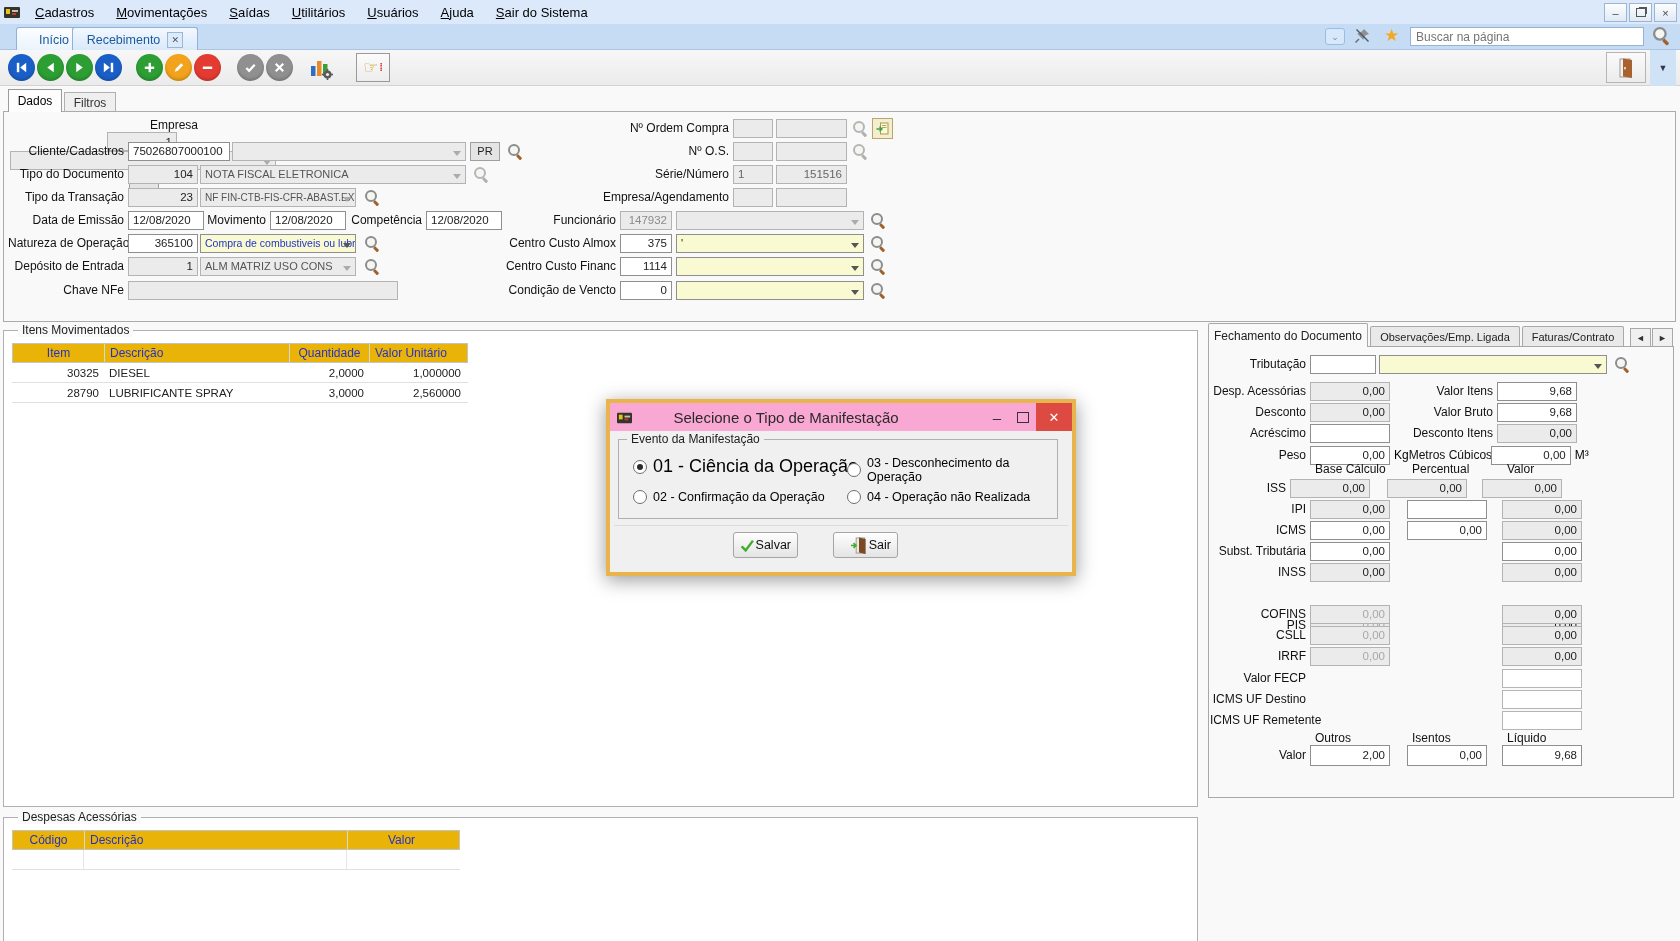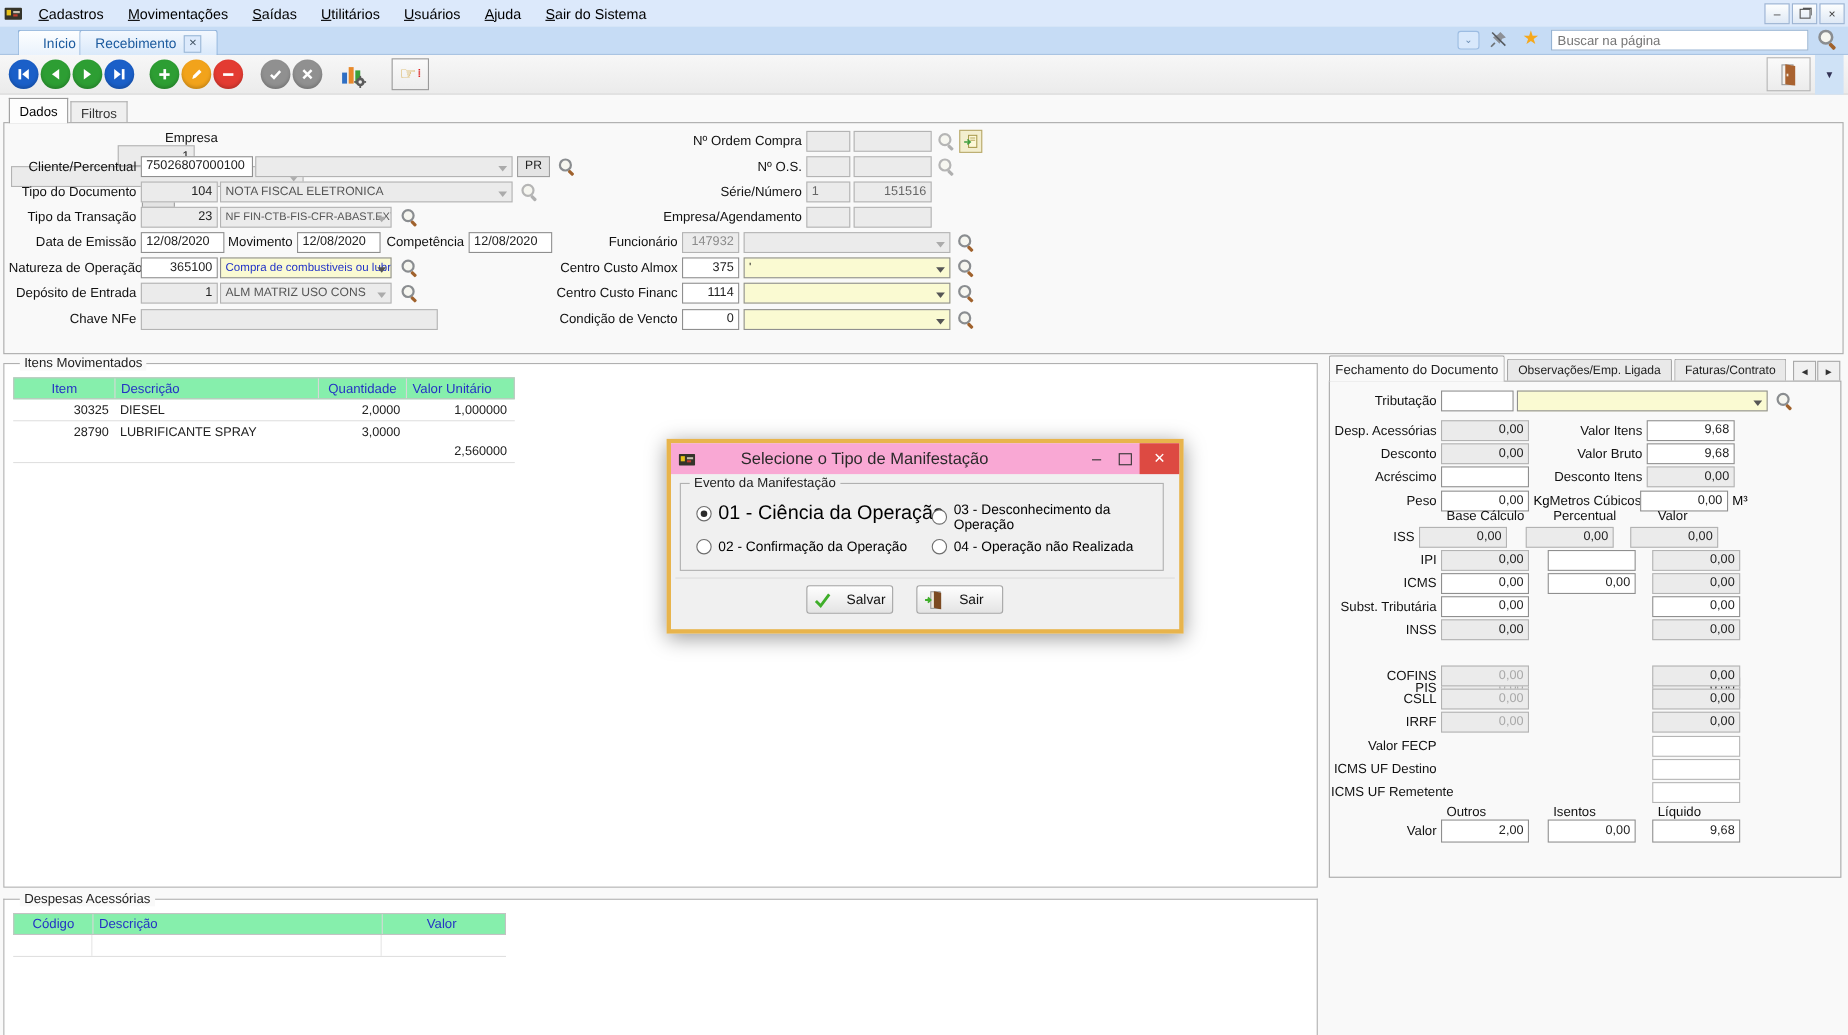--- a/index.html
+++ b/index.html
@@ -49,42 +49,42 @@
        border-bottom:1px solid #d2d2d2;}
   .cbtn{position:absolute;top:4px;width:27px;height:27px;border-radius:50%;display:flex;align-items:center;
        justify-content:center;box-shadow:inset 0 -2px 3px rgba(0,0,0,.18);}
   .cbtn svg{display:block;}
   .sq-btn{position:absolute;display:flex;align-items:center;justify-content:center;box-sizing:border-box;}
   
   .subtab{position:absolute;display:flex;align-items:center;justify-content:center;font-size:12px;box-sizing:border-box;}
   
   .fset{position:absolute;border:1px solid #b0b0b0;background:#fff;box-sizing:border-box;}
   .fset-legend{position:absolute;top:-8px;left:14px;background:#f9f9f9;padding:0 4px;font-size:12px;color:#222;}
-  .gridhead{display:flex;border:1px solid #c3c3c3;background:#86efac;box-sizing:border-box;}
+  .gridhead{display:flex;border:1px solid #c3c3c3;background:#eab308;box-sizing:border-box;}
   .gh-cell{font-size:12px;color:#2533c4;display:flex;align-items:center;box-sizing:border-box;
        border-right:1px solid #d7d7d7;height:18px;padding:0 5px;}
   .gr-row{display:flex;box-sizing:border-box;border-bottom:1px solid #e0e0e0;}
   .gr-cell{font-size:11.5px;color:#222;display:flex;align-items:center;box-sizing:border-box;height:19px;padding:0 5px;}
   
   .ptab{position:absolute;box-sizing:border-box;display:flex;align-items:center;justify-content:center;
        font-size:11px;color:#222;border:1px solid #a8a8a8;border-bottom:none;border-radius:2px 2px 0 0;background:#e9e9e9;}
   .ptab.active{background:#f9f9f9;font-size:12px;z-index:3;}
   .colhead{position:absolute;font-size:12px;color:#111;white-space:nowrap;}
   
   .dialog{position:absolute;left:606px;top:399px;width:462px;height:169px;border:4px solid #e8b44c;
        background:#f0f0f0;box-shadow:0 4px 18px rgba(0,0,0,.4);box-sizing:content-box;z-index:50;}
   .dlg-title{height:28px;background:#f9a8d4;display:flex;align-items:center;position:relative;}
   .dlg-title-text{position:absolute;left:0;right:110px;text-align:center;font-size:15px;color:#2a2a2a;}
   .dlg-ctl{display:flex;align-items:center;justify-content:center;height:28px;color:#333;}
   .radio{width:14px;height:14px;border:1px solid #6e6e6e;border-radius:50%;background:#fff;flex:none;
        margin-right:6px;position:relative;box-sizing:border-box;}
   .radio.checked::after{content:"";position:absolute;left:3px;top:3px;width:6px;height:6px;border-radius:50%;background:#2b2b2b;}
-  .dlg-btn{position:absolute;height:26px;width:79px;border:1px solid #a5a5a5;border-radius:3px;
-       background:linear-gradient(#fefefe,#e4e4e4);display:flex;align-items:center;justify-content:flex-start;
-       gap:14px;font-size:12.5px;color:#111;}
+  .dlg-btn{position:absolute;height:26px;width:65px;border:1px solid #a5a5a5;border-radius:3px;
+       background:linear-gradient(#fefefe,#e4e4e4);display:flex;align-items:center;justify-content:flex-end;
+       gap:1px;font-size:12.5px;color:#111;}
   .hline{position:absolute;height:1px;background:#dcdcdc;}
 </style>
 </head>
 <body>
 
 <div class="abs titlebar">
   <span class="abs" style="left:4px;top:4px;">
     <svg width="16" height="16" viewBox="0 0 16 16">
         <rect x="0" y="3" width="16" height="11" rx="1" fill="#35342a"></rect>
         <rect x="2" y="5" width="4" height="5" fill="#e8c21a"></rect>
@@ -217,21 +217,21 @@
 <div class="abs" style="left:3px;top:111px;width:1673px;height:211px;border:1px solid #ababab;background:#f9f9f9;"></div>
 
 <div class="row" style="left:8px;top:118px;flex-direction:column;">
   <span class="lbl" style="width:120px;">Empresa</span>
   <span class="fld g r" style="width:70px;">1</span>
   <span class="cmb dis" style="width:266px;margin-left:2px;"></span>
   <span class="ufbox" style="width:30px;margin-left:4px;">RS</span>
   <span class="mag" style="margin-left:7px;"></span>
 </div>
 <div class="row" style="left:8px;top:141px;">
-  <span class="lbl" style="width:120px;">Cliente/Percentual</span>
+  <span class="lbl" style="width:120px;">Cliente/Cadastros</span>
   <span class="fld" style="width:102px;">75026807000100</span>
   <span class="cmb dis" style="width:234px;margin-left:2px;"></span>
   <span class="ufbox" style="width:30px;margin-left:4px;">PR</span>
   <span class="mag" style="margin-left:7px;"></span>
 </div>
 <div class="row" style="left:8px;top:164px;">
   <span class="lbl" style="width:120px;">Tipo do Documento</span>
   <span class="fld g r" style="width:70px;">104</span>
   <span class="cmb dis" style="width:266px;margin-left:2px;">NOTA FISCAL ELETRONICA</span>
   <span class="mag gray" style="margin-left:7px;"></span>
@@ -334,21 +334,21 @@
     <div class="gr-row">
       <span class="gr-cell" style="width:92px;justify-content:flex-end;">30325</span>
       <span class="gr-cell" style="width:185px;">DIESEL</span>
       <span class="gr-cell" style="width:80px;justify-content:flex-end;">2,0000</span>
       <span class="gr-cell" style="width:97px;justify-content:flex-end;">1,000000</span>
     </div>
     <div class="gr-row">
       <span class="gr-cell" style="width:92px;justify-content:flex-end;">28790</span>
       <span class="gr-cell" style="width:185px;">LUBRIFICANTE SPRAY</span>
       <span class="gr-cell" style="width:80px;justify-content:flex-end;">3,0000</span>
-      <span class="gr-cell" style="width:97px;justify-content:flex-end;margin-top:18px;">2,560000</span>
+      <span class="gr-cell" style="width:97px;justify-content:flex-end;">2,560000</span>
     </div>
   </div>
 </div>
 
 <div class="fset" style="left:3px;top:817px;width:1195px;height:124px;border-bottom:none;">
   <span class="fset-legend">Despesas Acessórias</span>
   <div class="abs" style="left:8px;top:12px;width:448px;">
     <div class="gridhead">
       <span class="gh-cell" style="width:72px;justify-content:center;">Código</span>
       <span class="gh-cell" style="width:263px;">Descrição</span>

